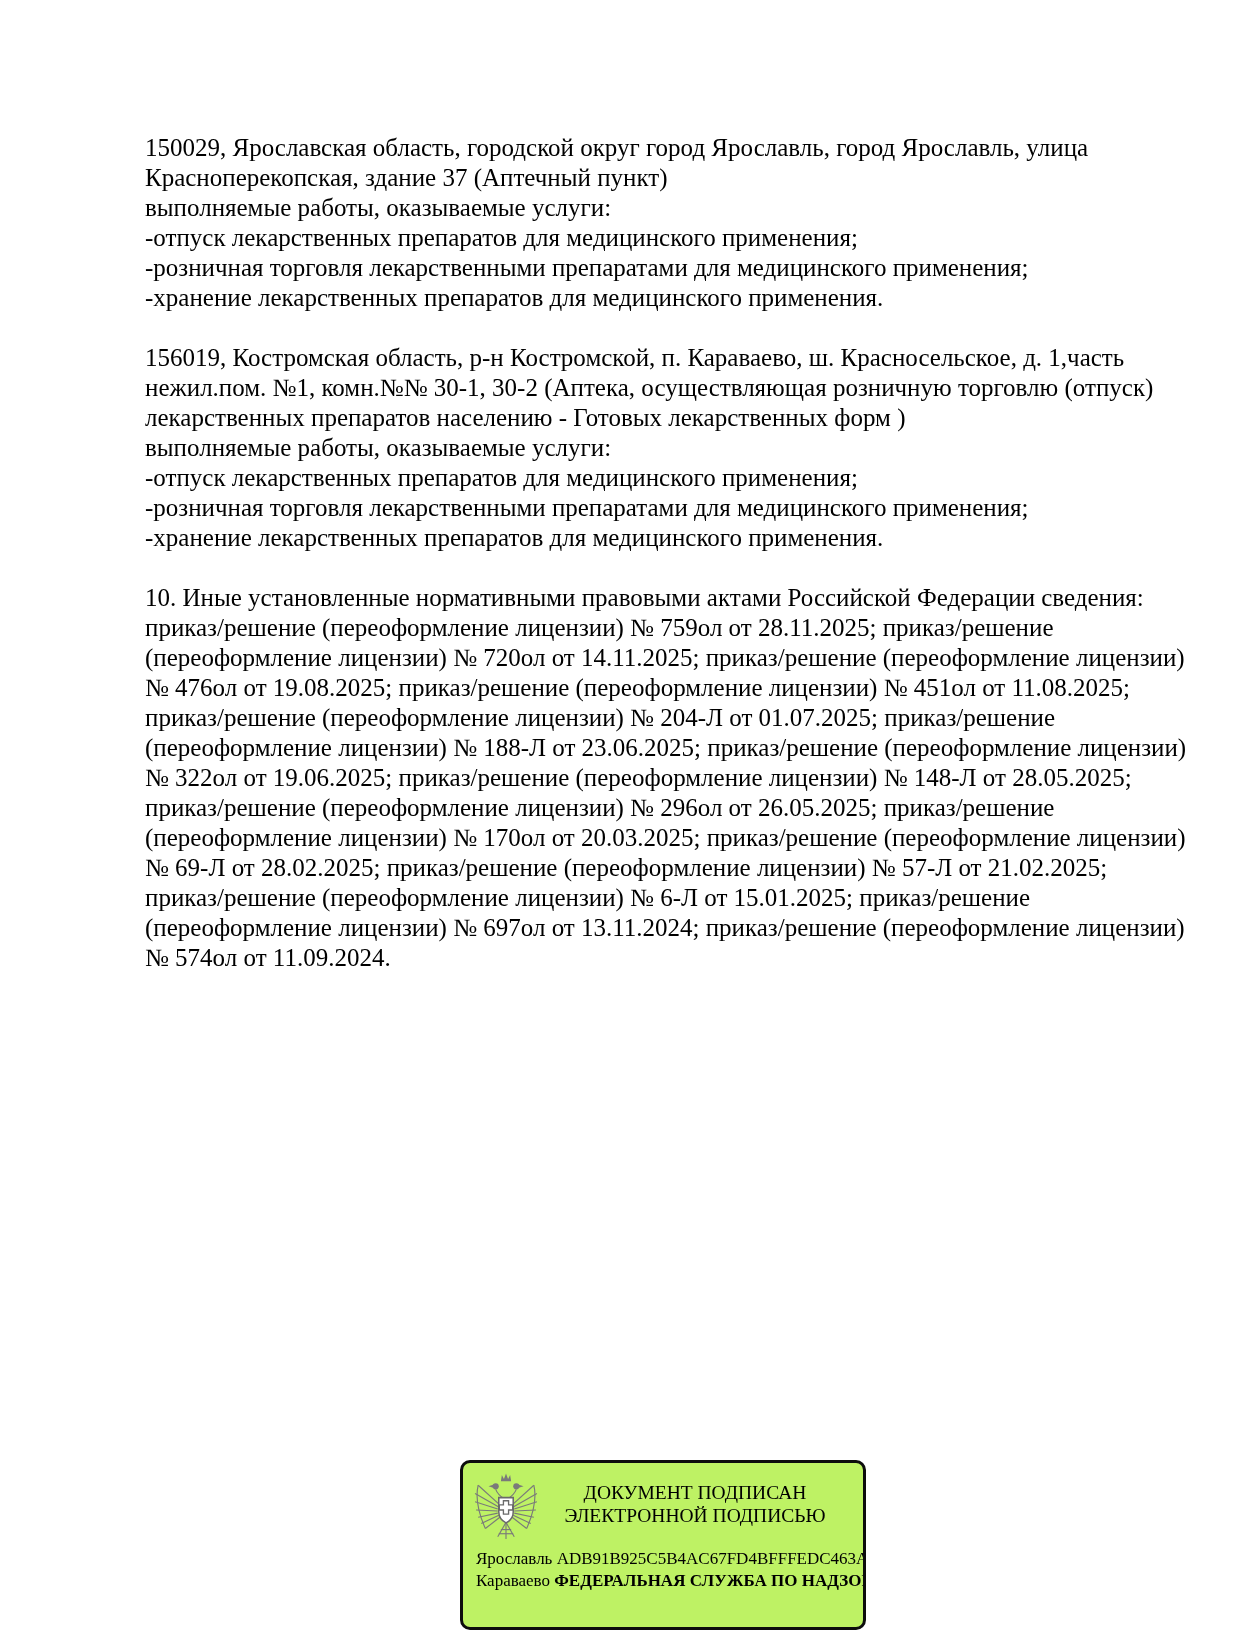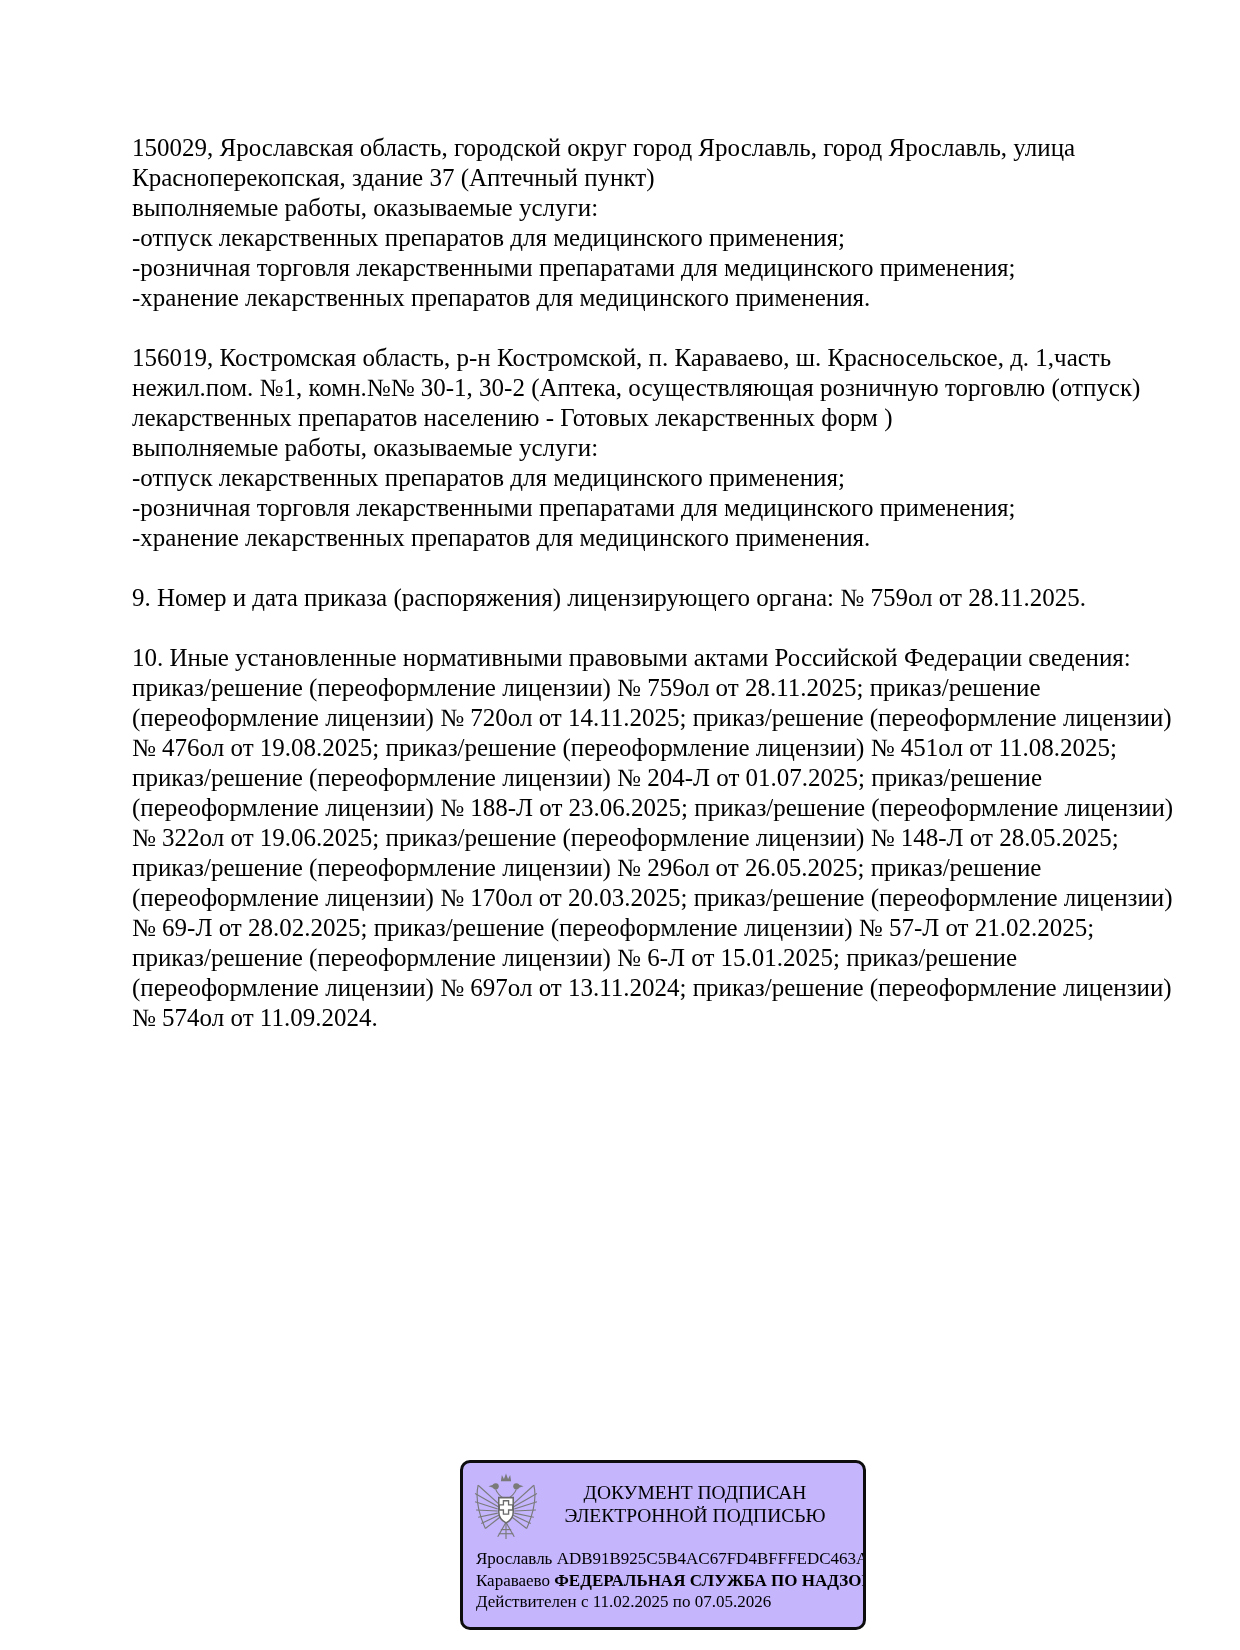--- a/index.html
+++ b/index.html
@@ -11,41 +11,41 @@
     position: relative;
     width: 1240px;
     height: 1650px;
     background: #ffffff;
     font-family: "Liberation Serif", "DejaVu Serif", serif;
     color: #000000;
     overflow: hidden;
   }
   .doc-body {
     position: absolute;
-    left: 132px;
+    left: 145px;
     top: 133px;
     width: 1060px;
   }
   .doc-body p {
     margin: 0 0 30px 0;
     font-size: 25px;
     line-height: 30px;
     white-space: pre-line;
   }
   
   .stamp {
     position: absolute;
     left: 460px;
     top: 1460px;
     width: 406px;
     height: 170px;
     box-sizing: border-box;
     border: 3px solid #0d0d0d;
     border-radius: 10px;
-    background: #c4b5fd;
+    background: #bef264;
     overflow: hidden;
   }
   .stamp-emblem {
     position: absolute;
     left: 10px;
     top: 8px;
     width: 66px;
     height: 78px;
   }
   .stamp-title {
@@ -86,21 +86,20 @@
 -отпуск лекарственных препаратов для медицинского применения;
 -розничная торговля лекарственными препаратами для медицинского применения;
 -хранение лекарственных препаратов для медицинского применения.</p>
     <p>156019, Костромская область, р-н Костромской, п. Караваево, ш. Красносельское, д. 1,часть
 нежил.пом. №1, комн.№№ 30-1, 30-2 (Аптека, осуществляющая розничную торговлю (отпуск)
 лекарственных препаратов населению - Готовых лекарственных форм )
 выполняемые работы, оказываемые услуги:
 -отпуск лекарственных препаратов для медицинского применения;
 -розничная торговля лекарственными препаратами для медицинского применения;
 -хранение лекарственных препаратов для медицинского применения.</p>
-    <p>9. Номер и дата приказа (распоряжения) лицензирующего органа: № 759ол от 28.11.2025.</p>
     <p>10. Иные установленные нормативными правовыми актами Российской Федерации сведения:
 приказ/решение (переоформление лицензии) № 759ол от 28.11.2025; приказ/решение
 (переоформление лицензии) № 720ол от 14.11.2025; приказ/решение (переоформление лицензии)
 № 476ол от 19.08.2025; приказ/решение (переоформление лицензии) № 451ол от 11.08.2025;
 приказ/решение (переоформление лицензии) № 204-Л от 01.07.2025; приказ/решение
 (переоформление лицензии) № 188-Л от 23.06.2025; приказ/решение (переоформление лицензии)
 № 322ол от 19.06.2025; приказ/решение (переоформление лицензии) № 148-Л от 28.05.2025;
 приказ/решение (переоформление лицензии) № 296ол от 26.05.2025; приказ/решение
 (переоформление лицензии) № 170ол от 20.03.2025; приказ/решение (переоформление лицензии)
 № 69-Л от 28.02.2025; приказ/решение (переоформление лицензии) № 57-Л от 21.02.2025;
@@ -156,18 +155,17 @@
         <path d="M29.5,28 h5 v4 h4 v5 h-4 v4 h-5 v-4 h-4 v-5 h4 Z" fill="none" stroke="#6a6a6a" stroke-width="1.3"></path>
       </svg>
     </span>
 
     <div class="stamp-title">ДОКУМЕНТ ПОДПИСАН
 ЭЛЕКТРОННОЙ ПОДПИСЬЮ</div>
 
     <div class="stamp-lines">
       <div class="stamp-line"><span>Ярославль </span><span>ADB91B925C5B4AC67FD4BFFFEDC463AE</span></div>
       <div class="stamp-line"><span>Караваево </span><span class="bold">ФЕДЕРАЛЬНАЯ СЛУЖБА ПО НАДЗОРУ В СФЕРЕ</span></div>
-      <div class="stamp-line"><span>Действителен с 11.02.2025 по 07.05.2026</span></div>
     </div>
 
   </div>
 
 </div>
 
 </body></html>

